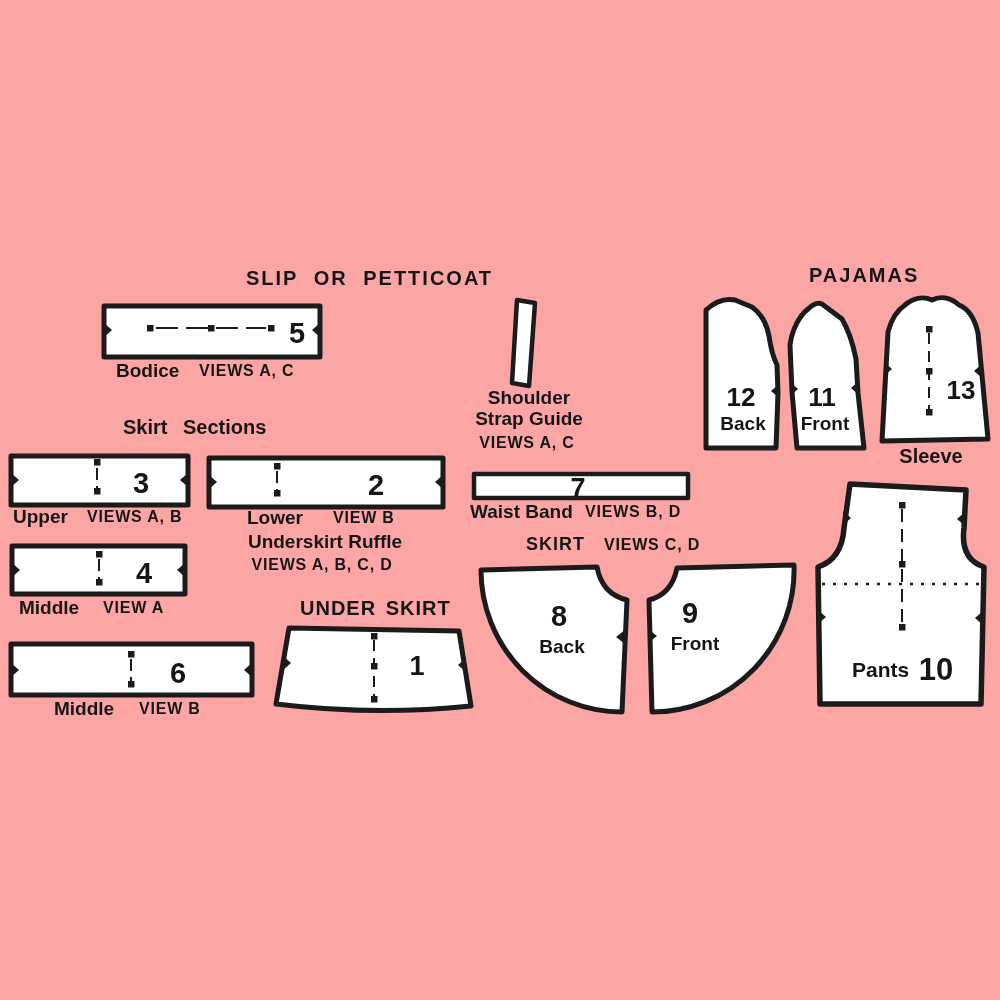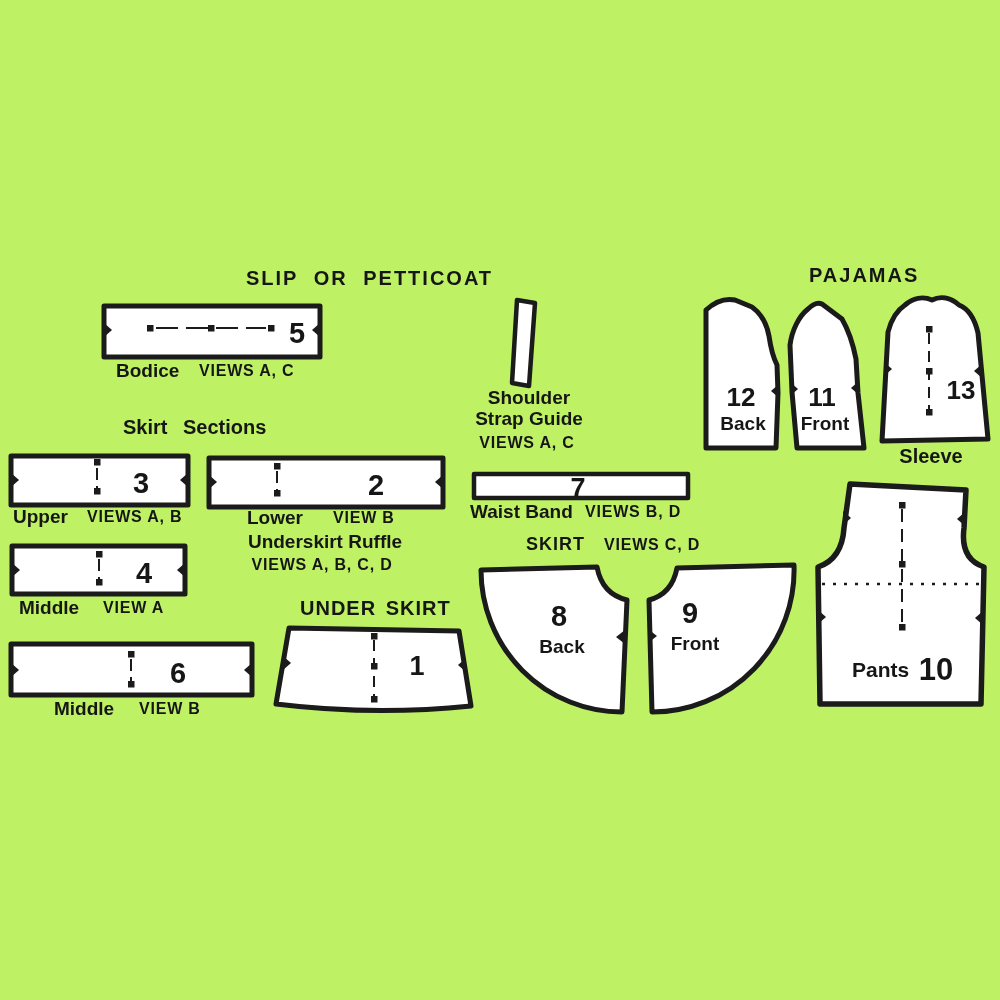--- a/index.html
+++ b/index.html
@@ -1,16 +1,16 @@
 <!DOCTYPE html>
 <html><head>
 <meta charset="utf-8">
 <style>
   html,body{margin:0;padding:0;background:#ffffff;}
-  .sheet{width:1000px;height:1000px;background:#bef264;position:relative;overflow:hidden;}
+  .sheet{width:1000px;height:1000px;background:#fca5a5;position:relative;overflow:hidden;}
   svg{display:block;}
   .outline{fill:#ffffff;stroke:#1b1b1b;stroke-width:5;stroke-linejoin:round;stroke-linecap:round;}
   .thin{stroke-width:4.5;}
   .thick{stroke-width:5.5;}
   .grain{stroke:#1b1b1b;stroke-width:2;fill:none;}
   .dots{stroke:#1b1b1b;stroke-width:2.4;fill:none;}
   .dot{fill:#1b1b1b;stroke:none;}
   .notch{fill:#1b1b1b;stroke:none;}
   text{font-family:"Liberation Sans","DejaVu Sans",sans-serif;font-weight:bold;fill:#161616;}
   .h1{font-size:20px;letter-spacing:2px;word-spacing:8px;}

